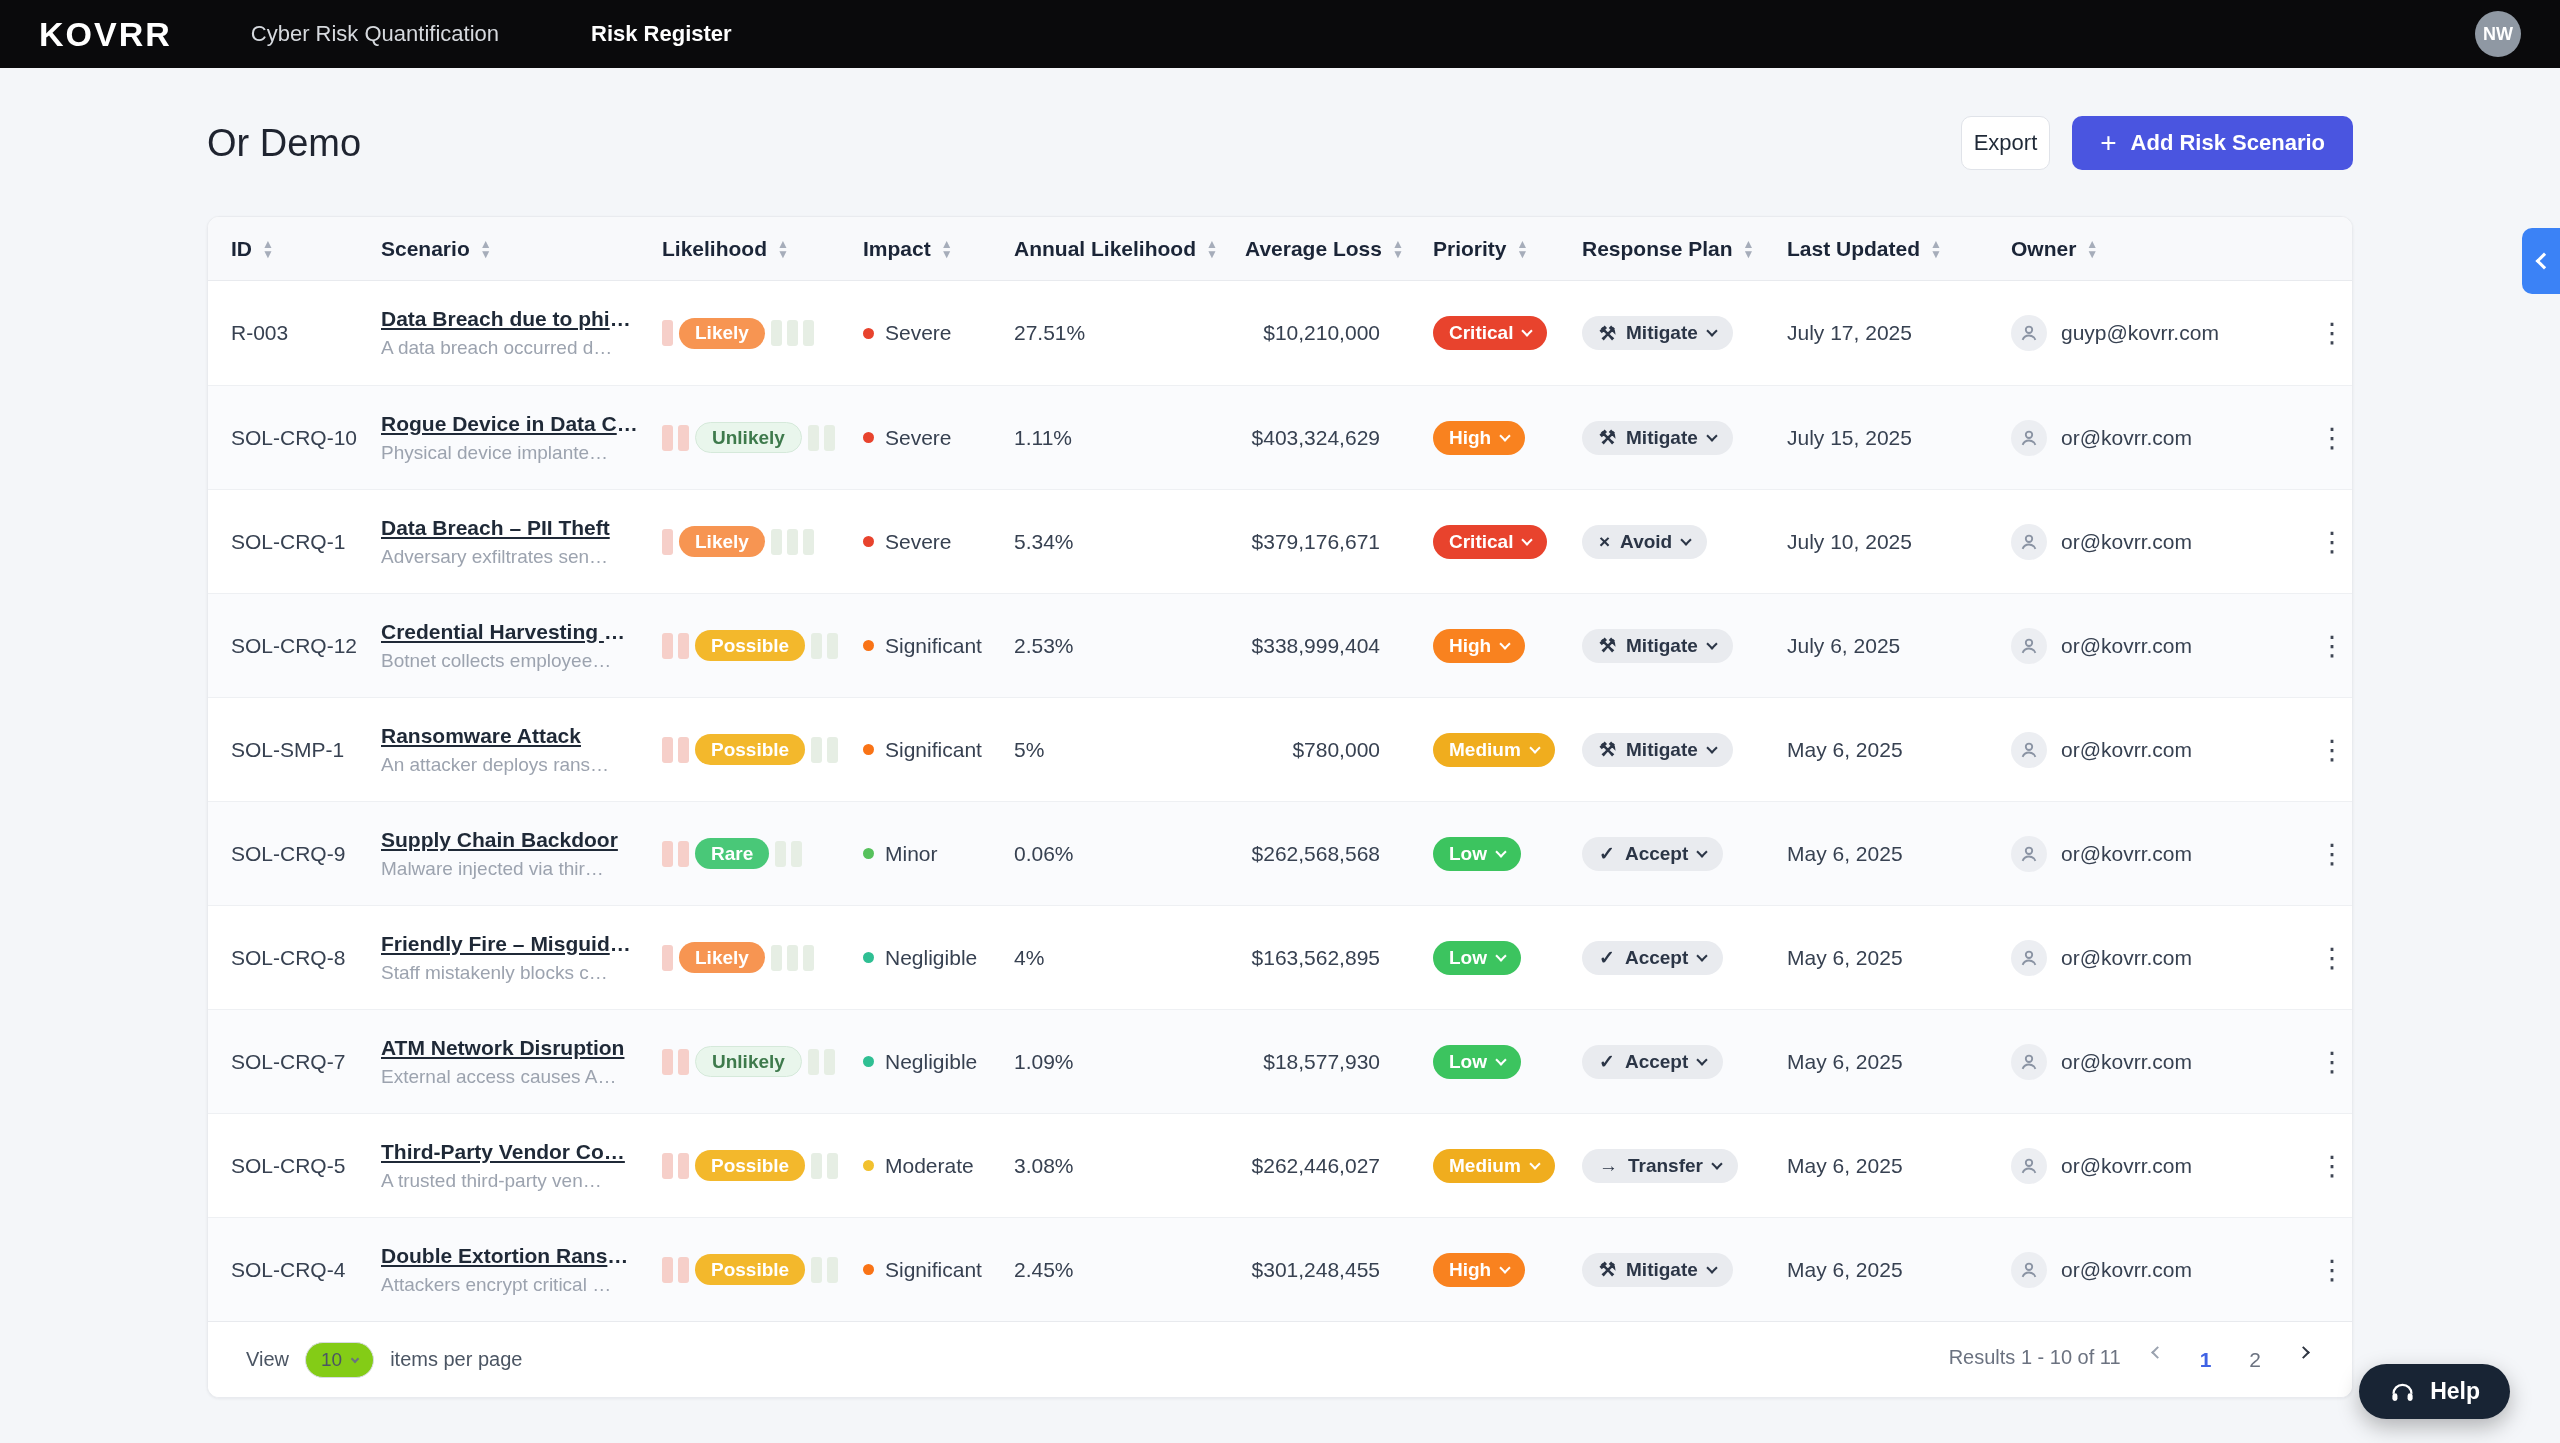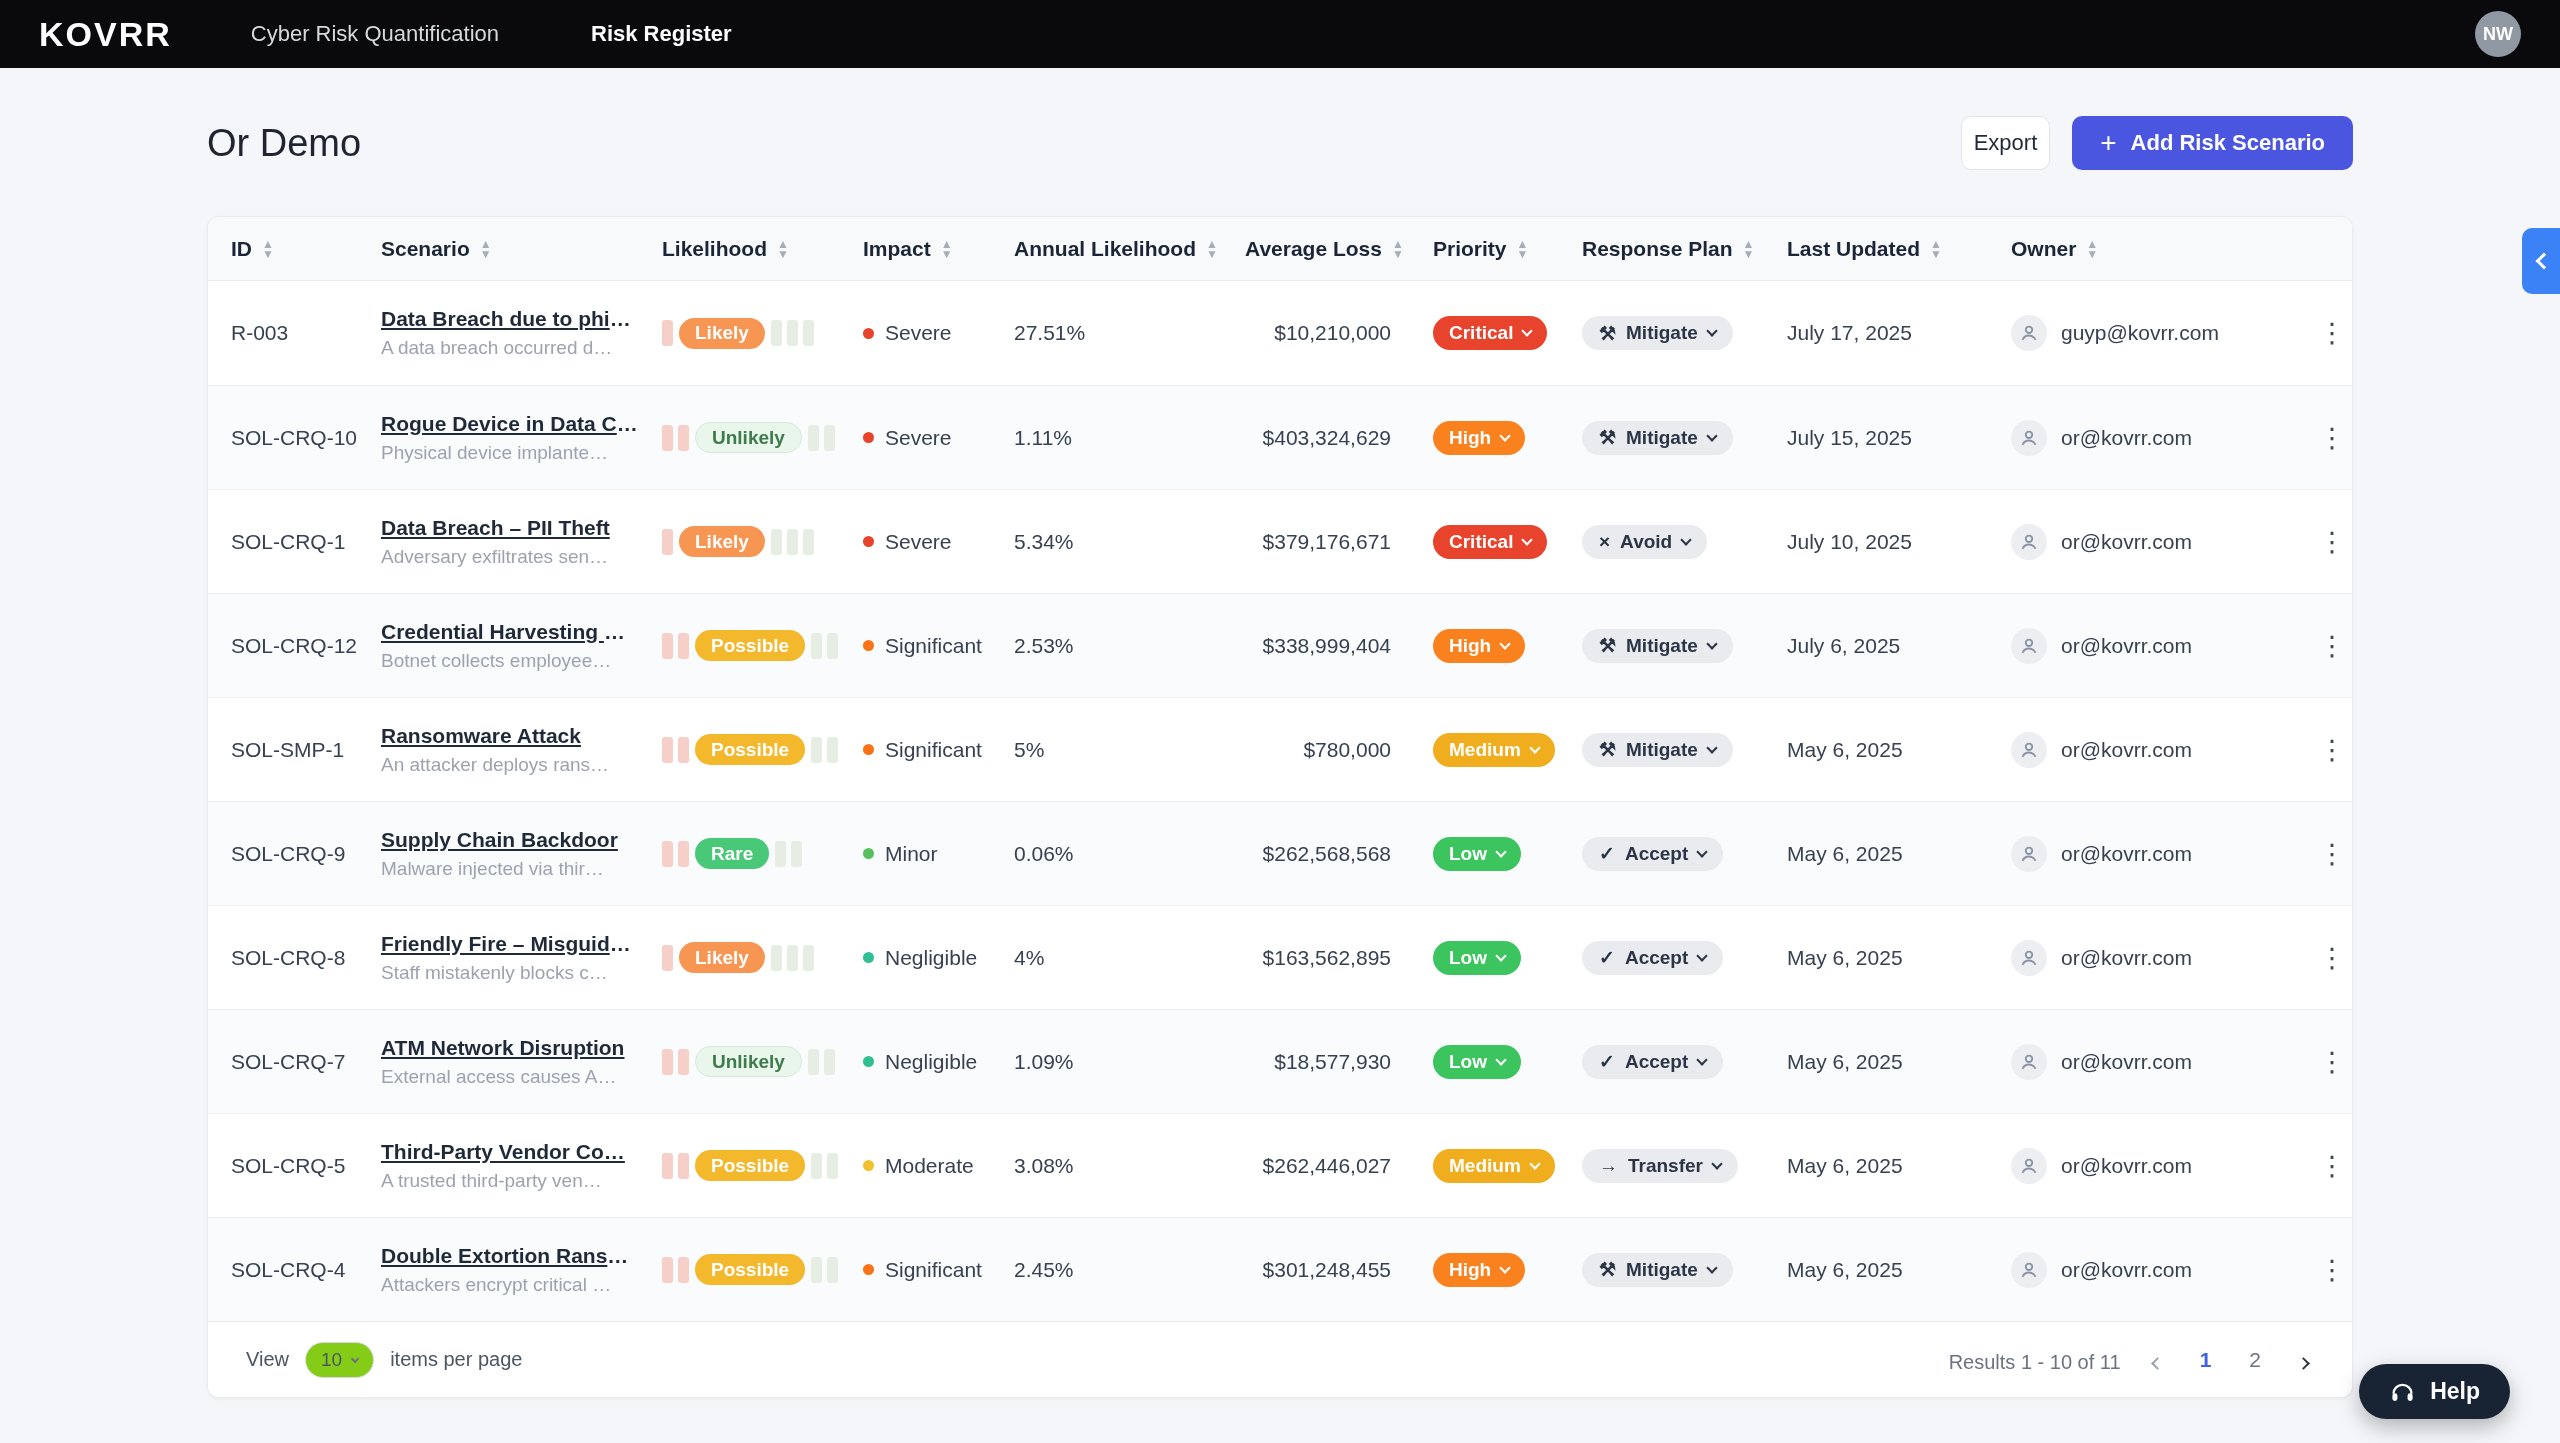--- a/index.html
+++ b/index.html
@@ -58,21 +58,21 @@
   .lh-possible { background:#f3b82c; color:#fff; }
   .lh-rare { background:#49c878; color:#fff; }
   
   .td-impact { display:flex; align-items:center; gap:11px; }
   .dot { width:11px; height:11px; border-radius:50%; display:inline-block; }
   .dot-severe { background:#e8432d; }
   .dot-significant { background:#f97316; }
   .dot-moderate { background:#f2c12e; }
   .dot-minor { background:#56c15c; }
   .dot-negligible { background:#2fbf93; }
-  .td-avgloss { text-align:right; padding-right:42px; }
+  .td-avgloss { text-align:right; padding-right:53px; }
   
   .prio { height:34px; border-radius:17px; padding:8px 16px; display:inline-flex; align-items:center; gap:10px;
     color:#fff; font-size:19px; font-weight:700; cursor:pointer; }
   .prio-critical { background:#e8432d; }
   .prio-high { background:#f9821f; }
   .prio-medium { background:#f0ad1e; }
   .prio-low { background:#3cc45f; }
   .resp { height:34px; border-radius:17px; padding:0 17px; background:#e9ebef; display:inline-flex;
     align-items:center; gap:10px; font-size:19px; font-weight:600; color:#2b3546; cursor:pointer; }
   .resp-icon { font-size:19px; line-height:1; }
@@ -83,21 +83,21 @@
   .owner-avatar { width:36px; height:36px; border-radius:50%; background:#eceef2; display:flex;
     align-items:center; justify-content:center; flex:none; }
   .kebab { border:none; background:none; font-size:27px; color:#3f4654; cursor:pointer; width:40px; text-align:center; }
   
   .tfoot { height:76px; border-top:1px solid #e8eaee; display:flex; align-items:center;
     justify-content:space-between; padding:0 38px; background:#fff; }
   .foot-left { display:flex; align-items:center; gap:16px; font-size:20px; color:#4b5563; }
   .pagesize { display:inline-flex; align-items:center; gap:10px; border:1px solid #d7dbe2; border-radius:999px;
     padding:6px 15px; font-size:19px; color:#4b5563; cursor:pointer; background:#84cc16; }
   .pagesize .chev { width:6px; height:6px; border-width:0 2px 2px 0; color:#6b7280; margin-top:-2px; }
-  .foot-right { display:flex; align-items:flex-end; gap:26px; }
+  .foot-right { display:flex; align-items:flex-start; gap:26px; }
   .results { font-size:20px; color:#6b7280; }
   .pg-btn { background:none; border:none; cursor:pointer; padding:6px; display:flex; align-items:center; }
   .pg-btn .chev { width:9px; height:9px; }
   .pg-prev { color:#9aa2af; }
   .pg-prev .chev { transform:rotate(135deg); }
   .pg-next { color:#2f3642; }
   .pg-next .chev { transform:rotate(-45deg); }
   .page-num { font-size:21px; color:#6b7280; cursor:pointer; padding:2px 6px; }
   .page-num.active { color:#3f62e4; font-weight:700; }
   

